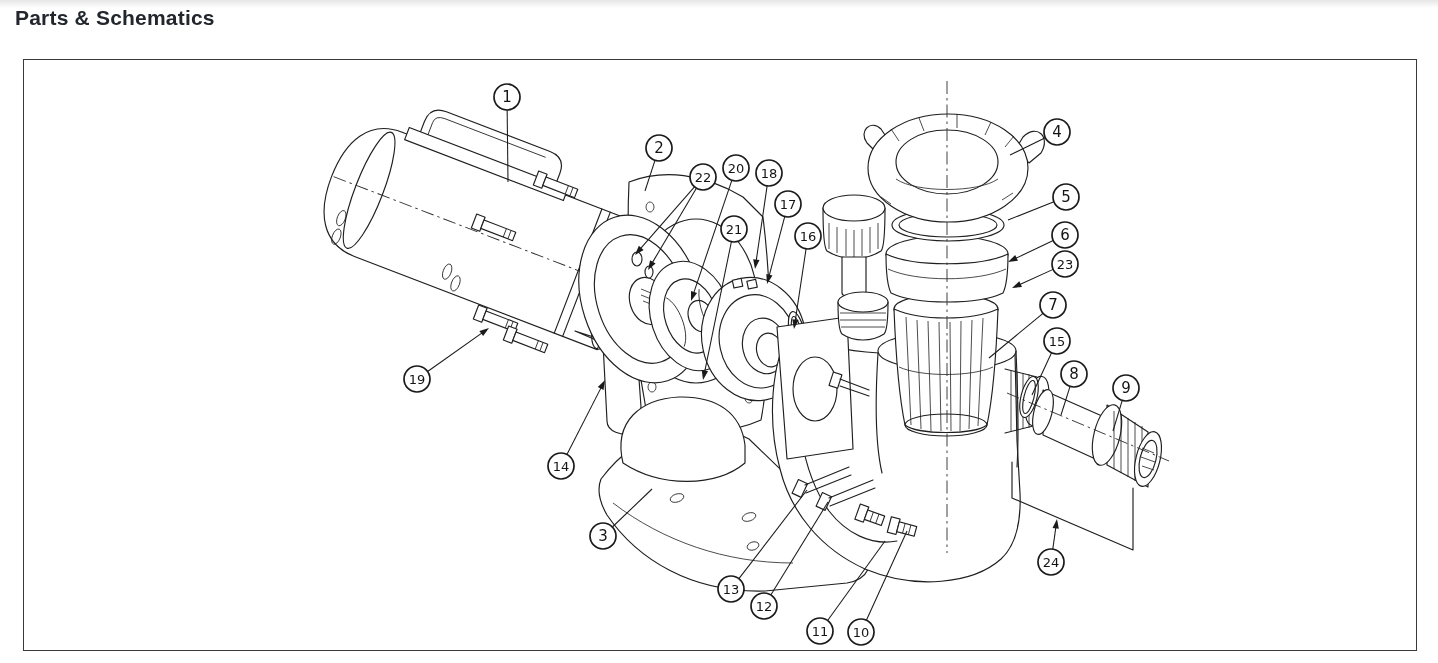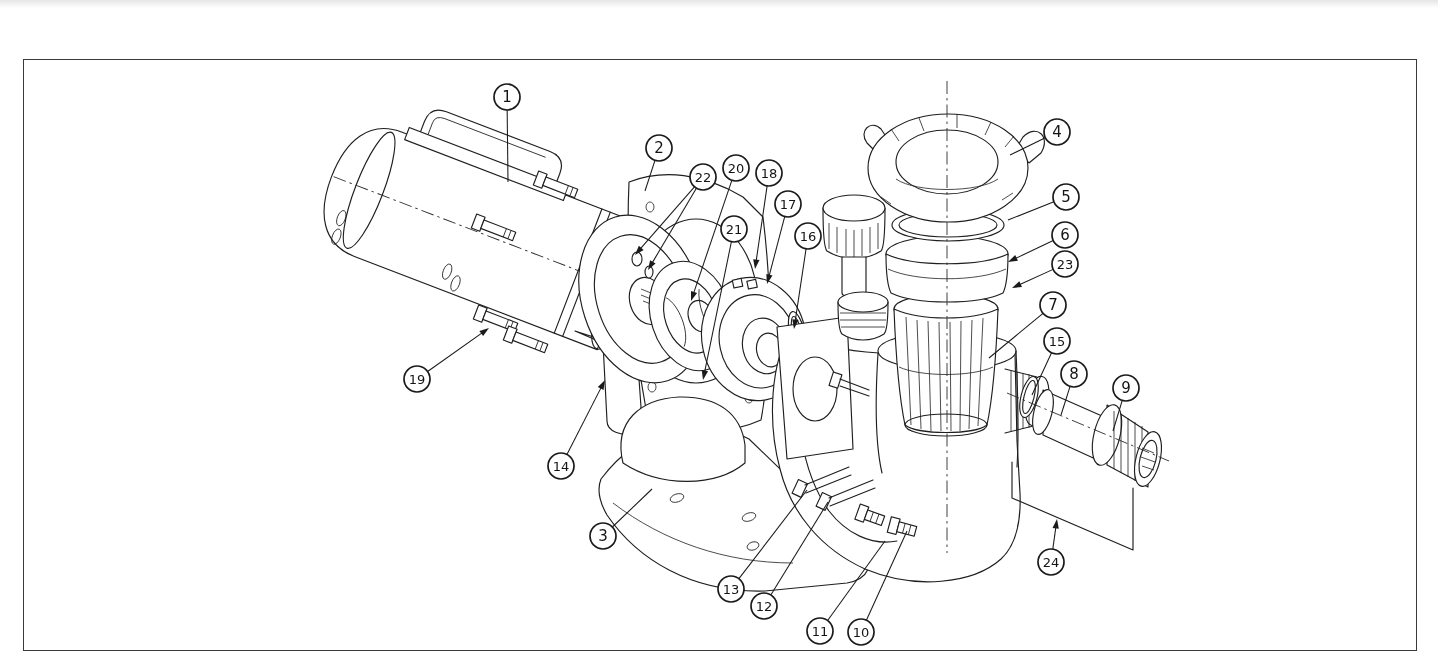--- a/index.html
+++ b/index.html
@@ -15,20 +15,21 @@
   svg .art{stroke:#1f1f1f;fill:none;stroke-width:1.15;stroke-linecap:round;stroke-linejoin:round;}
   svg .artf{stroke:#1f1f1f;fill:#ffffff;stroke-width:1.15;stroke-linejoin:round;}
   svg .thin{stroke:#1f1f1f;fill:none;stroke-width:.8;}
   svg .cl{stroke:#2a2a2a;fill:none;stroke-width:.9;stroke-dasharray:13 4 2.5 4;}
 </style>
 </head>
 <body>
 
 <div class="page">
   <div class="topstrip"></div>
+  <div class="page-title">Parts &amp; Schematics</div>
 
   <div class="diagram-box">
     <svg width="1392" height="590" viewBox="23 59 1392 590" xmlns="http://www.w3.org/2000/svg">
 
       <g transform="rotate(21 370 190)">
         <path class="artf" d="M638,124 L378,124 C343,124 328,152 328,191 C328,229 343,257 378,257 L638,257 Z"></path>
         <ellipse class="art" cx="368" cy="190" rx="14" ry="62"></ellipse>
         <path class="artf" d="M395,124 L395,106 Q395,89 412,89 L523,89 Q540,89 540,106 L540,124 Z"></path>
         <path class="artf" d="M383,117 L553,117 L553,130 L383,130 Z"></path>
         <path class="thin" d="M403,117 L403,104 Q403,96 413,96 L521,96"></path>

